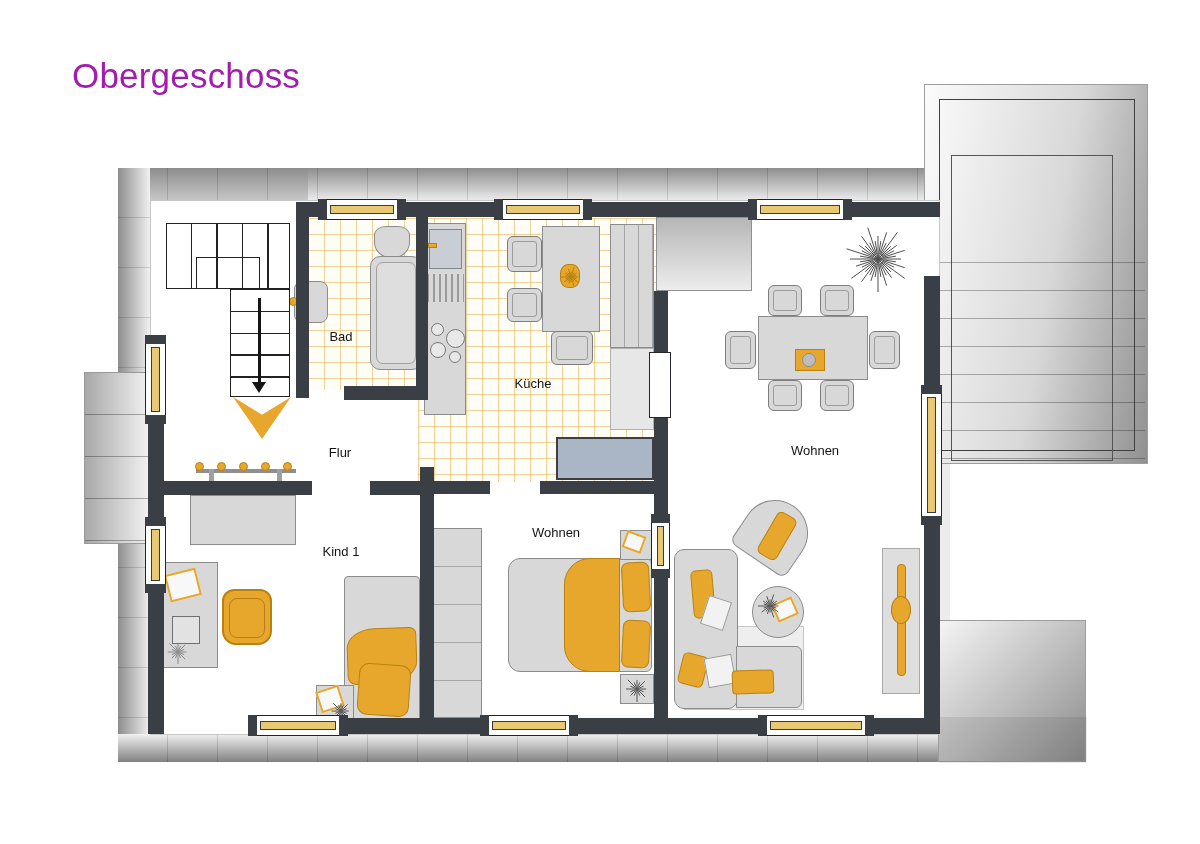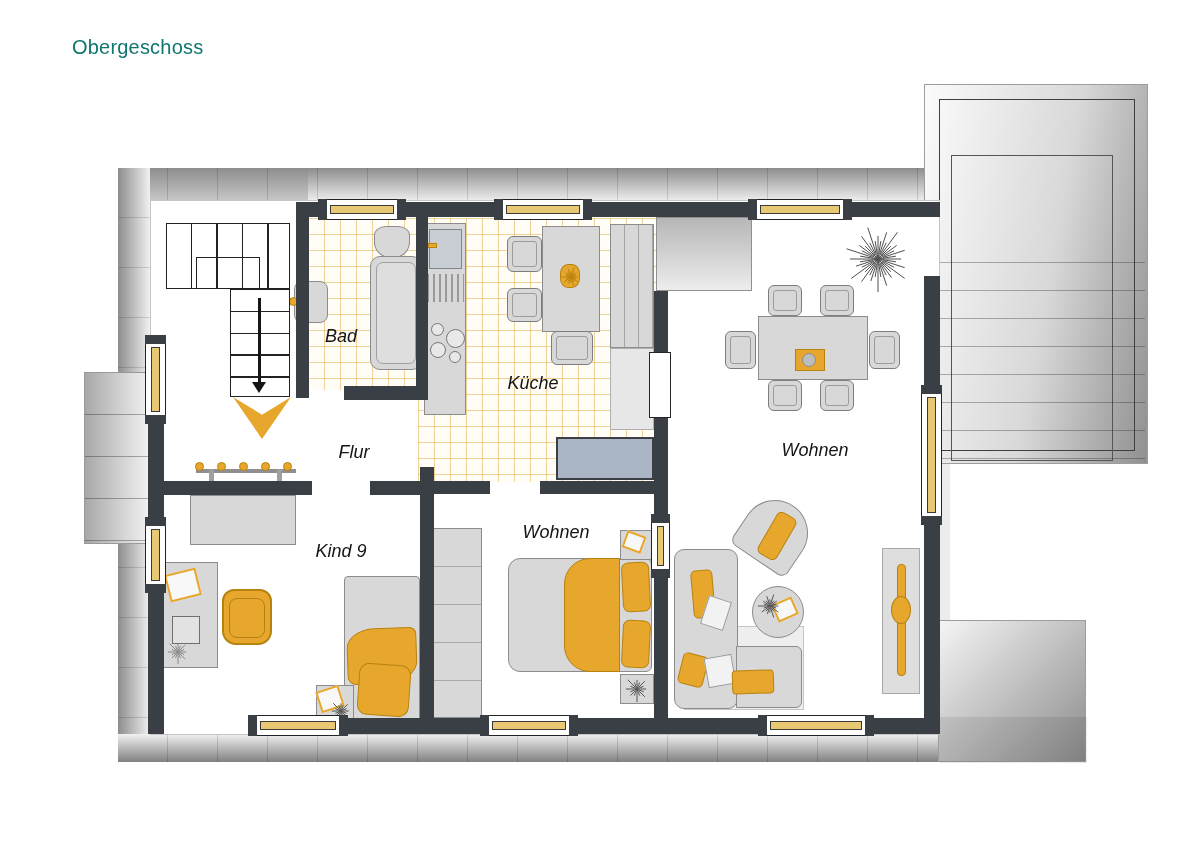--- a/index.html
+++ b/index.html
@@ -1,21 +1,21 @@
 <!DOCTYPE html>
 <html style="--wall: #3a3f46; --accent: #e6a72c; --accent-dark: #b8820f; --window-glass: #e9c873; --furniture-fill: #d8d8d8; --furniture-border: #8c8c8c; --tile-line: rgba(223,170,60,0.5); --sideboard-blue: #aab6c5; --text: #141414;"><head>
 <meta charset="utf-8">
 <style>
   html,body{margin:0;padding:0;background:#fff;}
   body{font-family:"Liberation Sans",sans-serif;}
   .canvas{position:relative;width:1200px;height:844px;background:#fff;overflow:hidden;}
   .plan *{position:absolute;box-sizing:border-box;}
   .plan{position:absolute;inset:0;}
-  .title{position:absolute;left:72px;top:36px;font-size:20px;color:#0f766e;letter-spacing:.2px;}
-  .room-label{font-size:18px;color:var(--text);transform:translate(-50%,-50%);white-space:nowrap;z-index:60;font-style:italic;}
+  .title{position:absolute;left:72px;top:56px;font-size:35px;color:#a21caf;letter-spacing:.2px;}
+  .room-label{font-size:13px;color:var(--text);transform:translate(-50%,-50%);white-space:nowrap;z-index:60;}
   .wall{background:var(--wall);z-index:30;}
   .furn{background:var(--furniture-fill);border:1px solid var(--furniture-border);z-index:12;}
   .paper{background:#f2f2f2;border:1px solid #9a9a9a;z-index:14;}
   .paper-accent{background:#f8f8f8;border:2px solid var(--accent);z-index:14;}
   .accent{background:var(--accent);border:1px solid var(--accent-dark);z-index:14;}
   .dot{background:var(--accent);border:1px solid var(--accent-dark);border-radius:50%;z-index:14;}
   .tiles{background-color:#fffdf6;z-index:5;
     background-image:linear-gradient(var(--tile-line) 1px,transparent 1px),
                      linear-gradient(90deg,var(--tile-line) 1px,transparent 1px);
     background-size:16px 16px;}
@@ -419,18 +419,18 @@
       </div>
     <div class="win-v" style="left:651px;top:514px;width:19px;height:64px">
         <span class="jamb-t"></span>
         <span class="jamb-b"></span>
         <span class="glass"></span>
       </div>
     <div class="door" style="left:649px;top:352px;width:22px;height:66px"></div>
 
     <span class="room-label" style="left:341px;top:336px">Bad</span>
     <span class="room-label" style="left:533px;top:383px">Küche</span>
-    <span class="room-label" style="left:354px;top:452px">Flur</span>
+    <span class="room-label" style="left:340px;top:452px">Flur</span>
     <span class="room-label" style="left:815px;top:450px">Wohnen</span>
-    <span class="room-label" style="left:341px;top:551px">Kind 9</span>
+    <span class="room-label" style="left:341px;top:551px">Kind 1</span>
     <span class="room-label" style="left:556px;top:532px">Wohnen</span>
   </div>
 </div>
 
 </body></html>

